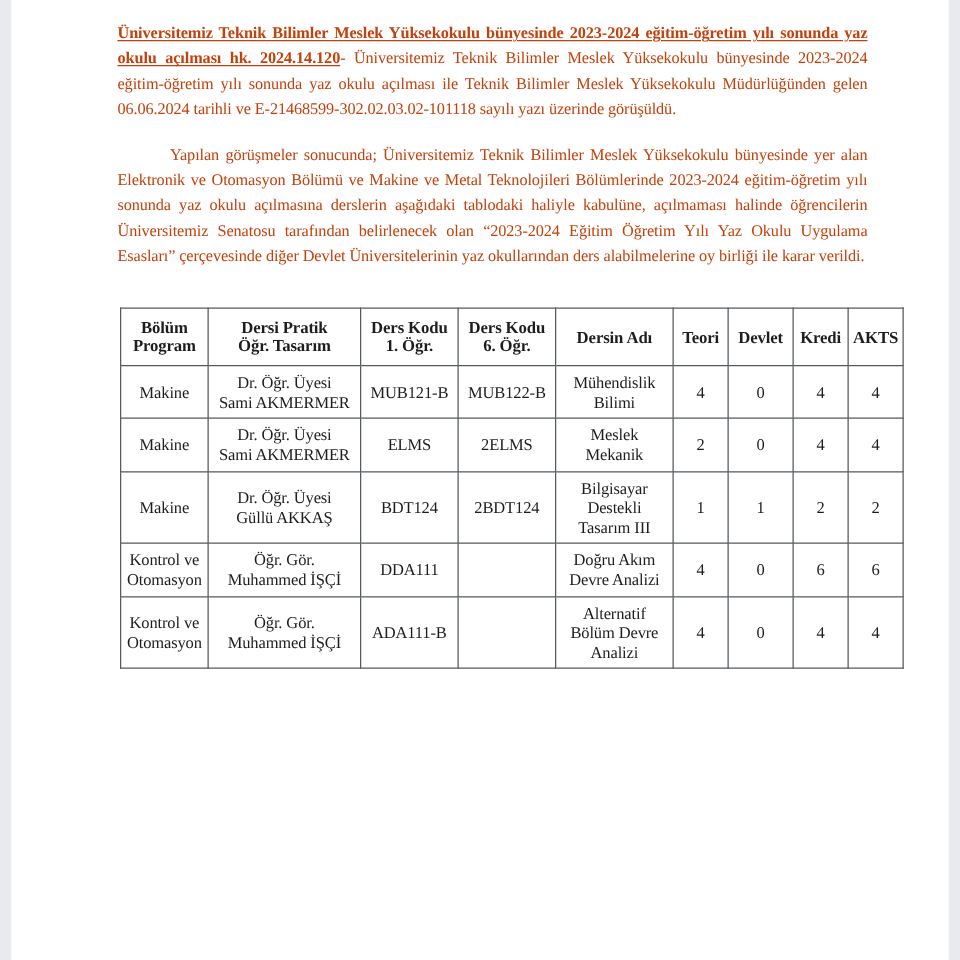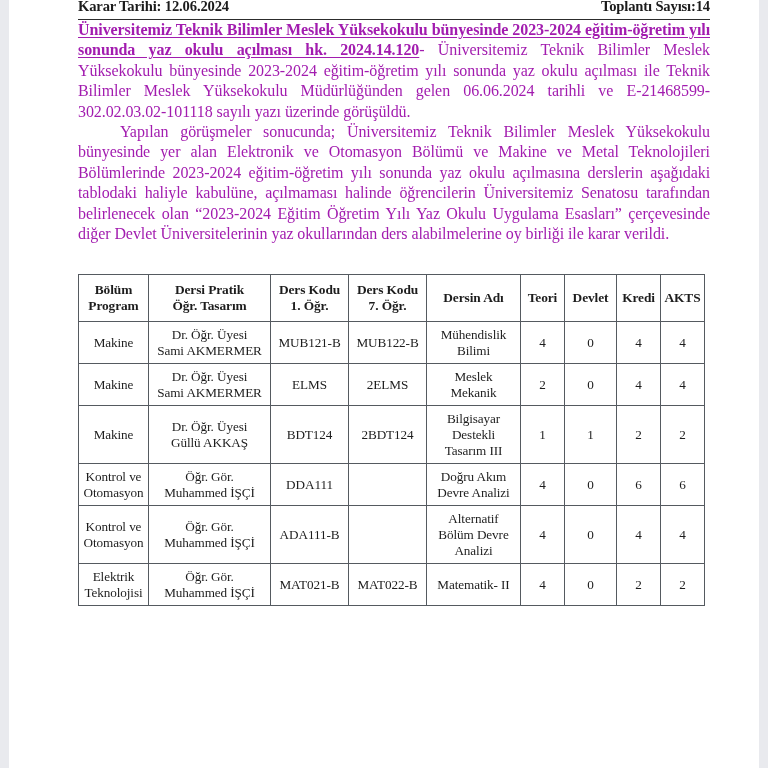--- a/index.html
+++ b/index.html
@@ -48,40 +48,41 @@
     font-size: 14.6px;
     color: #1b1b1b;
     letter-spacing: -0.15px;
     white-space: nowrap;
   }
   .doc-header .hdr-left  { left: 0; }
   .doc-header .hdr-right { right: 0; }
 
   
   p.para {
-    margin: 0;
-    font-size: 16px;
+    margin: 16px;
+    font-size: 13px;
     line-height: 20.4px;
-    color: #a21caf;
+    color: #c2410c;
     text-align: justify;
     text-justify: inter-word;
     letter-spacing: -0.08px;
   }
   .para-1 { margin-top: 10px; }
   .para-2 { margin-top: 16px; text-indent: 42px; }
 
   .res-title {
     font-weight: bold;
     text-decoration: underline;
     text-underline-offset: 2px;
   }
 
   
   .table-wrap {
     margin-top: 30px;
+    margin-left: 18px;
     width: 612px;
   }
   table.course-table {
     border-collapse: collapse;
     width: 612px;
     table-layout: fixed;
     color: #1d1d1d;
   }
   table.course-table td {
     border: 1.1px solid #555a60;
@@ -110,24 +111,20 @@
   col.c-akts    { width: 44px; }
 
   .cell-line { display: block; }
 </style>
 </head>
 <body>
 
 <div class="page">
   <div class="content">
 
-    <div class="doc-header">
-      <span class="hdr-left">Karar Tarihi: 12.06.2024</span>
-      <span class="hdr-right">Toplantı Sayısı:14</span>
-    </div>
 
     <p class="para para-1"><span class="res-title">Üniversitemiz Teknik Bilimler Meslek Yüksekokulu bünyesinde 2023-2024 eğitim-öğretim yılı sonunda yaz okulu açılması hk. 2024.14.120</span><span>- Üniversitemiz Teknik Bilimler Meslek Yüksekokulu bünyesinde 2023-2024 eğitim-öğretim yılı sonunda yaz okulu açılması ile Teknik Bilimler Meslek Yüksekokulu Müdürlüğünden gelen 06.06.2024 tarihli ve E-21468599-302.02.03.02-101118 sayılı yazı üzerinde görüşüldü.</span></p>
 
     <p class="para para-2">Yapılan görüşmeler sonucunda; Üniversitemiz Teknik Bilimler Meslek Yüksekokulu bünyesinde yer alan Elektronik ve Otomasyon Bölümü ve Makine ve Metal Teknolojileri Bölümlerinde 2023-2024 eğitim-öğretim yılı sonunda yaz okulu açılmasına derslerin aşağıdaki tablodaki haliyle kabulüne, açılmaması halinde öğrencilerin Üniversitemiz Senatosu tarafından belirlenecek olan “2023-2024 Eğitim Öğretim Yılı Yaz Okulu Uygulama Esasları” çerçevesinde diğer Devlet Üniversitelerinin yaz okullarından ders alabilmelerine oy birliği ile karar verildi.</p>
 
     <div class="table-wrap">
       <table class="course-table">
         <colgroup>
           <col class="c-bolum">
             <col class="c-ogr">
@@ -148,21 +145,21 @@
             <td>
               <span class="cell-line">Dersi Pratik</span>
               <span class="cell-line">Öğr. Tasarım</span>
             </td>
             <td>
               <span class="cell-line">Ders Kodu</span>
               <span class="cell-line">1. Öğr.</span>
             </td>
             <td>
               <span class="cell-line">Ders Kodu</span>
-              <span class="cell-line">7. Öğr.</span>
+              <span class="cell-line">6. Öğr.</span>
             </td>
             <td>Dersin Adı</td>
             <td>Teori</td>
             <td>Devlet</td>
             <td>Kredi</td>
             <td>AKTS</td>
           </tr>
         <tr>
               <td>
                 <span class="cell-line">Makine</span>
@@ -255,37 +252,18 @@
               <td>
                 <span class="cell-line">Alternatif</span>
                 <span class="cell-line">Bölüm Devre</span>
                 <span class="cell-line">Analizi</span>
               </td>
               <td>4</td>
               <td>0</td>
               <td>4</td>
               <td>4</td>
             </tr>
-            <tr>
-              <td>
-                <span class="cell-line">Elektrik</span>
-                <span class="cell-line">Teknolojisi</span>
-              </td>
-              <td>
-                <span class="cell-line">Öğr. Gör.</span>
-                <span class="cell-line">Muhammed İŞÇİ</span>
-              </td>
-              <td>MAT021-B</td>
-              <td>MAT022-B</td>
-              <td>
-                <span class="cell-line">Matematik- II</span>
-              </td>
-              <td>4</td>
-              <td>0</td>
-              <td>2</td>
-              <td>2</td>
-            </tr>
           </tbody>
       </table>
     </div>
 
   </div>
 </div>
 
 </body></html>

